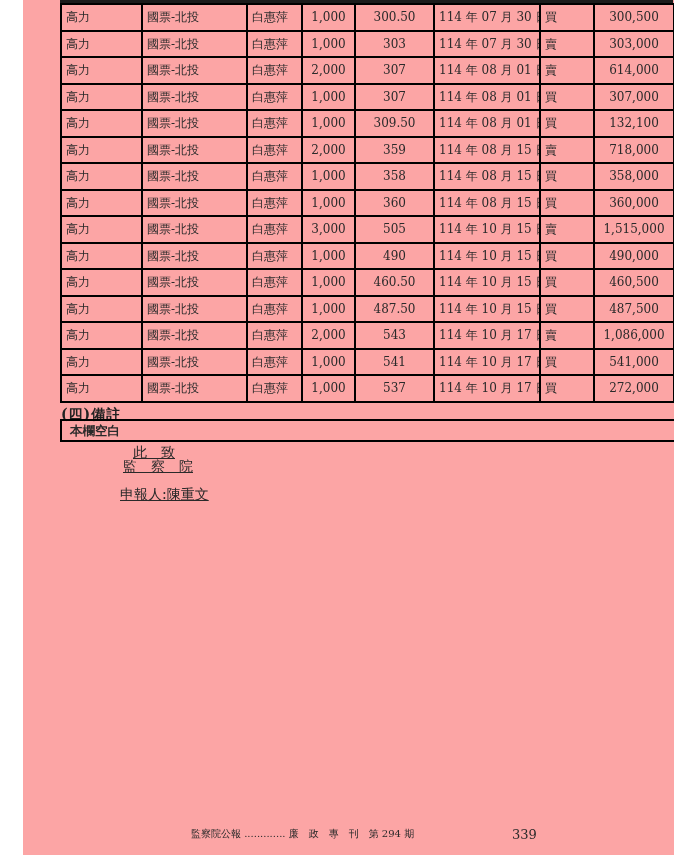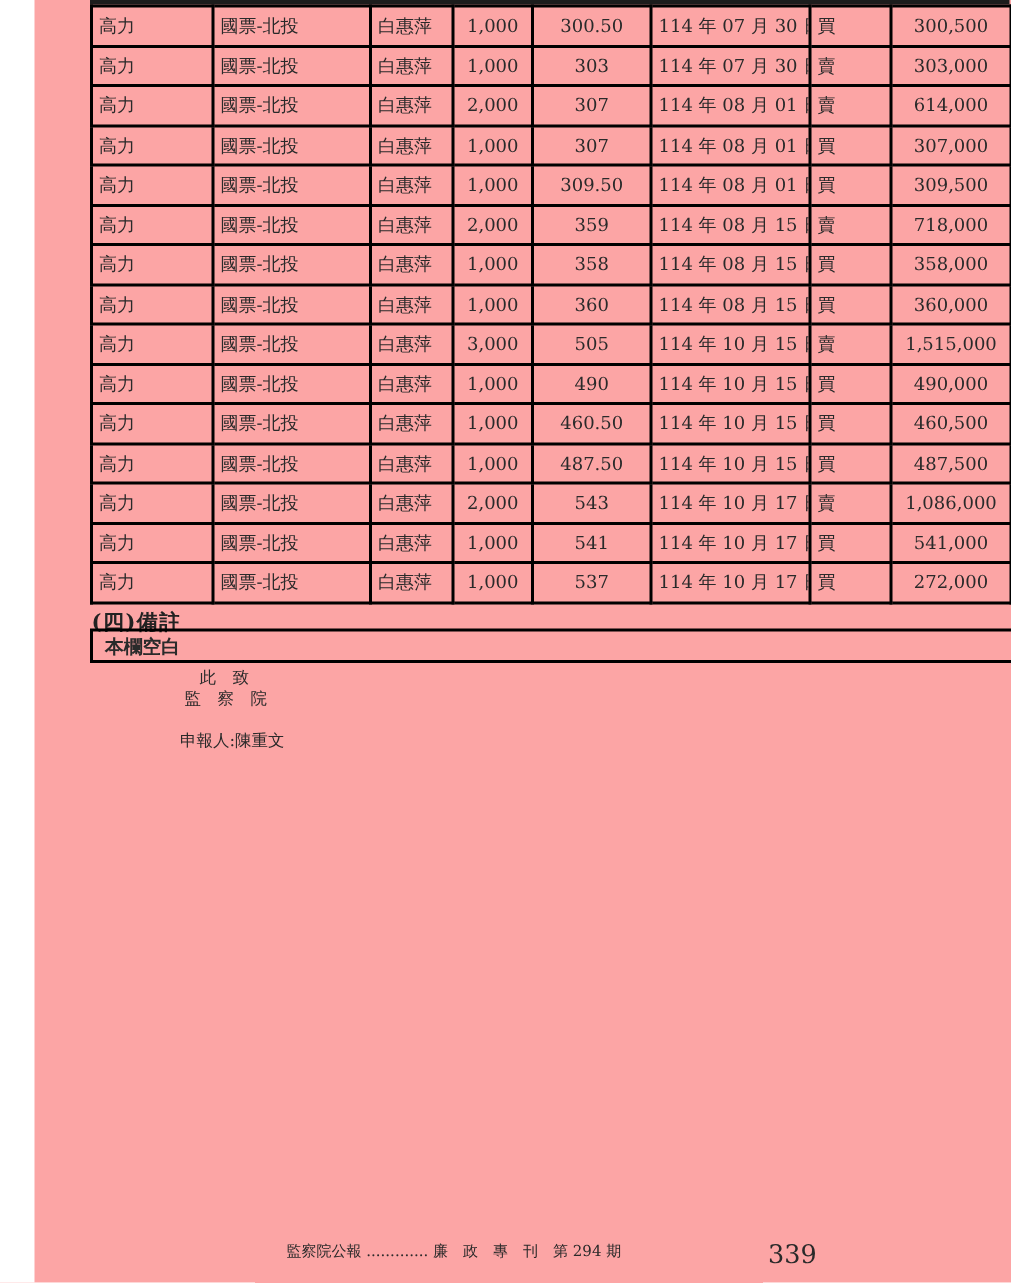--- a/index.html
+++ b/index.html
@@ -71,42 +71,43 @@
     border: 2px solid #000;
     font-size: 12.5px;
     line-height: 19px;
     padding-left: 8px;
     color: #2a2a2a;
     white-space: nowrap;
     font-weight: bold;
   }
   .closing-line {
     position: absolute;
-    font-size: 11px;
+    font-size: 14px;
     line-height: 14px;
     white-space: nowrap;
     color: #2a2a2a;
+    text-decoration: underline;
   }
   #closing-1 { left: 110px; top: 445px; }
   #closing-2 { left: 100px; top: 459px; }
   #closing-3 { left: 72px;  top: 473px; }
   #closing-4 { left: 97px;  top: 487px; }
   .footer-title {
     position: absolute;
     left: 168px;
     top: 827px;
     font-size: 10px;
     white-space: nowrap;
     color: #2a2a2a;
   }
   .footer-page {
     position: absolute;
     left: 489px;
     top: 827px;
-    font-size: 17px;
+    font-size: 13px;
     color: #2a2a2a;
   }
 </style>
 </head>
 <body>
 
 <div id="page">
 
   <div class="topbar"></div>
 
@@ -164,21 +165,21 @@
         <td class="right">307,000</td>
       </tr>
         <tr>
         <td class="left">高力</td>
         <td class="left">國票-北投</td>
         <td class="left">白惠萍</td>
         <td class="right">1,000</td>
         <td class="right">309.50</td>
         <td class="left">114 年 08 月 01 日</td>
         <td class="left">買</td>
-        <td class="right">309,500</td>
+        <td class="right">132,100</td>
       </tr>
         <tr>
         <td class="left">高力</td>
         <td class="left">國票-北投</td>
         <td class="left">白惠萍</td>
         <td class="right">2,000</td>
         <td class="right">359</td>
         <td class="left">114 年 08 月 15 日</td>
         <td class="left">賣</td>
         <td class="right">718,000</td>

